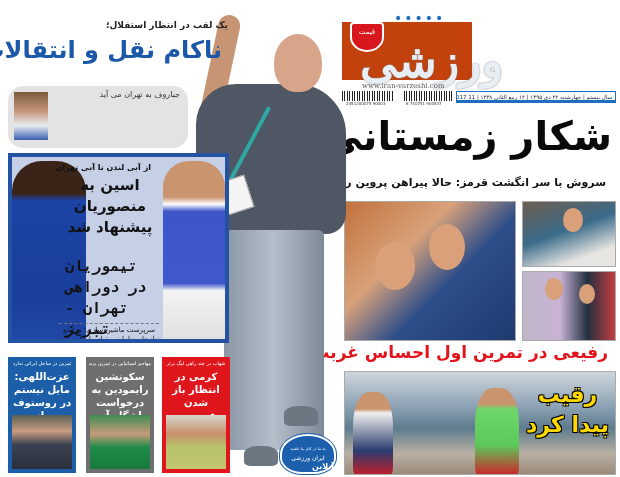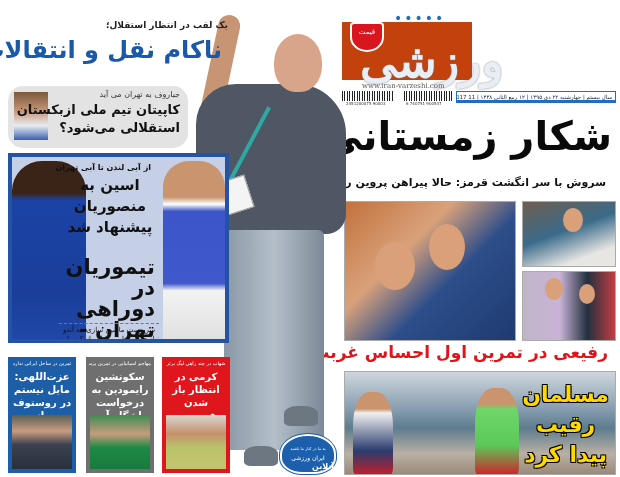--- a/index.html
+++ b/index.html
@@ -59,21 +59,21 @@
   .gray-kicker { position: absolute; right: 8px; top: 4px; font-size: 8px; color: #333; white-space: nowrap; }
   .gray-head { position: absolute; right: 8px; top: 15px; font-size: 13px; font-weight: bold; color: #111; line-height: 18px; text-align: right; }
 
   .blue-frame { left: 8px; top: 153px; width: 221px; height: 190px; background: #2353a2; padding: 4px; }
   .blue-inner { position: absolute; left: 4px; top: 4px; right: 4px; bottom: 4px; background: #c5cfe6; overflow: hidden; }
   .player-left { position: absolute; left: 0; top: 4px; width: 74px; height: 180px; background: linear-gradient(180deg, #3a2418 0%, #3a2418 18%, #1b43a6 22%, #1a3e9a 75%, #2148a8 100%); border-radius: 30px 30px 0 0; }
   .player-right { position: absolute; right: 0; top: 4px; width: 62px; height: 180px; background: linear-gradient(180deg, #c9946e 0%, #c9946e 20%, #fff 24%, #3c55c8 28%, #3f58cc 68%, #f2f2f2 72%, #e0e0e0 100%); border-radius: 26px 26px 0 0; }
   .blue-kicker { position: absolute; right: 74px; top: 6px; font-size: 8px; font-weight: bold; color: #111; white-space: nowrap; }
   .blue-head1 { position: absolute; right: 72px; top: 18px; font-size: 15px; font-weight: bold; color: #111; line-height: 21px; text-align: center; width: 86px; }
   .blue-sub1 { position: absolute; right: 70px; top: 74px; font-size: 7px; color: #111; line-height: 10px; text-align: center; width: 90px; border-top: 1px dashed #777; padding-top: 3px; }
-  .blue-head2 { position: absolute; right: 70px; top: 100px; font-size: 21px; font-weight: bold; color: #111; line-height: 21px; text-align: right; width: 90px; }
+  .blue-head2 { position: absolute; right: 70px; top: 100px; font-size: 15px; font-weight: bold; color: #111; line-height: 21px; text-align: left; width: 90px; font-family: Liberation Mono, monospace; }
   .blue-sub2 { position: absolute; right: 66px; top: 166px; font-size: 7px; color: #111; line-height: 9px; text-align: center; width: 100px; border-top: 1px dashed #777; padding-top: 2px; }
 
   .mini-box { top: 357px; width: 68px; height: 116px; padding: 3px; }
   .mini-blue { left: 8px; background: #1c5ea8; }
   .mini-gray { left: 86px; background: #6f6f6f; }
   .mini-red { left: 162px; background: #e0161d; }
   .mini-kicker { font-size: 5px; color: #fff; text-align: center; white-space: nowrap; overflow: hidden; }
   .mini-head { font-size: 10px; font-weight: bold; color: #fff; text-align: center; line-height: 13px; margin-top: 4px; height: 44px; }
   .mini-photo { position: absolute; left: 4px; right: 4px; bottom: 4px; height: 54px; }
   .mini-blue .mini-photo { background: linear-gradient(180deg, #5a5f55 0%, #c99c80 30%, #3b4150 55%, #2a2f3c 100%); }
@@ -118,21 +118,20 @@
   <div class="face" style="left:22px;top:6px;width:18px;height:22px;"></div>
   <div class="face" style="left:56px;top:12px;width:16px;height:20px;"></div>
 </div>
 
 <div class="abs red-headline">رفیعی در تمرین اول احساس غربت نکرد</div>
 
 <div class="abs photo photo-training">
   <div class="player-shape" style="left:8px;top:20px;width:40px;height:84px;background:linear-gradient(180deg,#c9946e 0%,#c9946e 20%,#f0f0f0 25%,#2a3b6e 70%,#c81e28 100%);"></div>
   <div class="player-shape" style="left:130px;top:16px;width:44px;height:88px;background:linear-gradient(180deg,#c9946e 0%,#c9946e 18%,#6fd66a 24%,#5bc95a 65%,#d11e28 100%);"></div>
   <div class="training-title">
-    <div>مسلمان</div>
     <div>رقیب</div>
     <div>پیدا کرد</div>
   </div>
 </div>
 
 <div class="abs coach">
   <div class="coach-arm"></div>
   <div class="coach-shirt"></div>
   <div class="coach-head"></div>
   <div class="lanyard"></div>
@@ -146,24 +145,20 @@
     <div style="font-size:8px;font-weight:bold;margin-left:36px;">آنلاین</div>
   </div>
 </div>
 
 <div class="abs left-kicker">یک لقب در انتظار استقلال؛</div>
 <div class="abs left-headline">ناکام نقل و انتقالات</div>
 
 <div class="abs gray-box">
   <div class="gray-photo"></div>
   <div class="gray-kicker">جباروف به تهران می آید</div>
-  <div class="gray-head">
-    <div>کاپیتان تیم ملی ازبکستان</div>
-    <div>استقلالی می‌شود؟</div>
-  </div>
 </div>
 
 <div class="abs blue-frame">
   <div class="blue-inner">
     <div class="player-left"></div>
     <div class="player-right"></div>
     <div class="blue-kicker">از آبی لندن تا آبی تهران</div>
     <div class="blue-head1">اسین به منصوریان پیشنهاد شد</div>
     <div class="blue-head2">
       <div>تیموریان</div>

